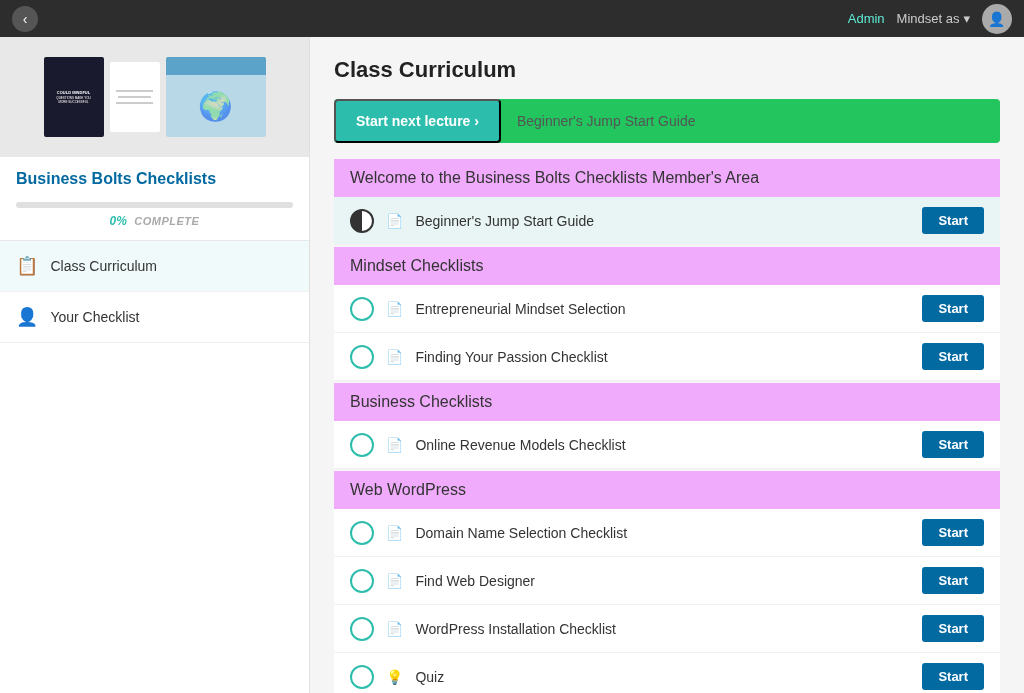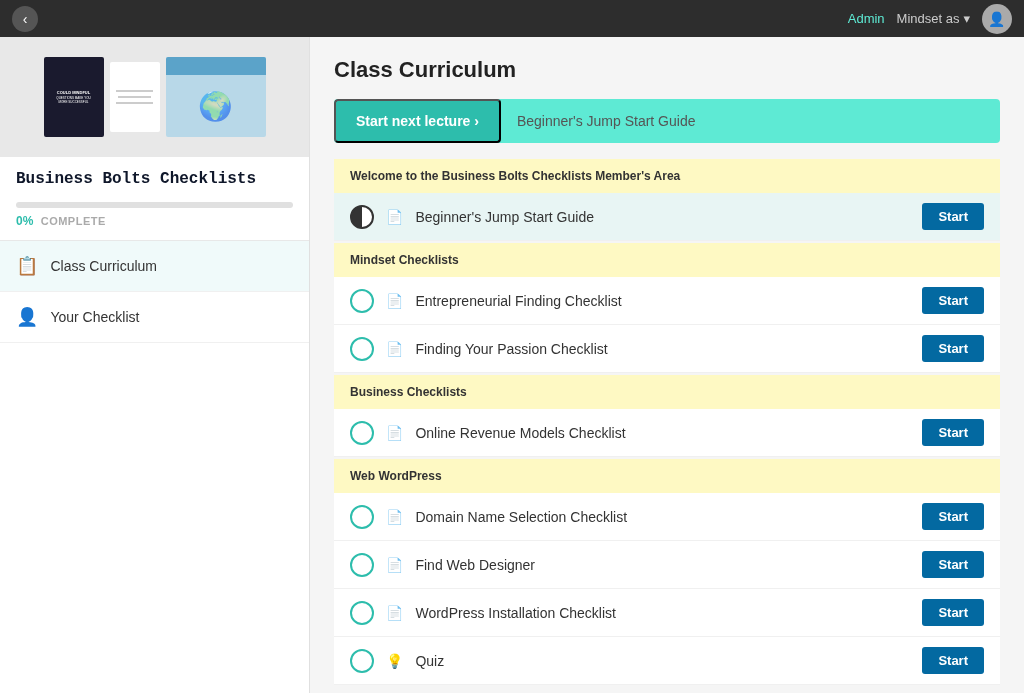--- a/index.html
+++ b/index.html
@@ -92,41 +92,41 @@
       display: flex; flex-direction: column;
     }
     .thumb-doc-header { background: #5ba3c9; height: 18px; width: 100%; }
     .thumb-doc-body { padding: 4px; flex: 1; display: flex; align-items: center; justify-content: center; }
     .world-map { font-size: 28px; opacity: 0.6; }
 
     .course-title-section { padding: 12px 16px 8px; }
     .course-title {
       font-size: 16px;
       font-weight: bold;
-      color: #0f172a;
+      color: #0369a1;
       line-height: 1.3;
-      font-family: Liberation Mono, monospace;
     }
     .progress-bar-section { padding: 4px 16px 12px; }
     .progress-bar-track {
       height: 6px;
       background: #e0e0e0;
       border-radius: 3px;
       margin-bottom: 6px;
     }
     .progress-bar-fill {
       height: 100%;
       background: #2dbdac;
       border-radius: 3px;
       width: 0%;
     }
     .progress-label {
       font-size: 12px;
       color: #888;
-      text-align: left;
+      text-align: center;
+      font-style: italic;
     }
     .progress-label span { color: #2dbdac; font-weight: bold; }
 
     .sidebar-divider { height: 1px; background: #e8e8e8; margin: 0 0; }
 
     .sidebar-nav-item {
       display: flex;
       align-items: center;
       gap: 12px;
       padding: 14px 16px;
@@ -150,21 +150,21 @@
       font-size: 22px;
       font-weight: bold;
       color: #222;
       margin-bottom: 16px;
     }
 
     
     .start-lecture-bar {
       display: flex;
       align-items: center;
-      background: #5eead4;
+      background: #22c55e;
       border-radius: 4px;
       margin-bottom: 16px;
       overflow: hidden;
     }
     .start-lecture-btn {
       background: #2dbdac;
       color: #fff;
       font-size: 14px;
       font-weight: bold;
       padding: 12px 20px;
@@ -177,24 +177,24 @@
     }
     .start-lecture-text {
       padding: 12px 16px;
       color: #555;
       font-size: 14px;
     }
 
     
     .section-group { margin-bottom: 2px; }
     .section-header {
-      background: #fef9c3;
+      background: #f0abfc;
       padding: 10px 16px;
-      font-weight: bold;
-      font-size: 12px;
+      font-weight: normal;
+      font-size: 16px;
       color: #333;
     }
     .lecture-row {
       display: flex;
       align-items: center;
       background: #fff;
       padding: 10px 16px;
       border-bottom: 1px solid #f0f0f0;
       gap: 12px;
     }
@@ -329,21 +329,21 @@
         <span class="lecture-title">Beginner's Jump Start Guide</span>
         <button class="start-btn">Start</button>
       </div>
     </div>
 
     <div class="section-group">
       <div class="section-header">Mindset Checklists</div>
       <div class="lecture-row">
         <div class="lecture-circle"></div>
         <span class="lecture-doc-icon">📄</span>
-        <span class="lecture-title">Entrepreneurial Finding Checklist</span>
+        <span class="lecture-title">Entrepreneurial Mindset Selection</span>
         <button class="start-btn">Start</button>
       </div>
       <div class="lecture-row">
         <div class="lecture-circle"></div>
         <span class="lecture-doc-icon">📄</span>
         <span class="lecture-title">Finding Your Passion Checklist</span>
         <button class="start-btn">Start</button>
       </div>
     </div>
 

